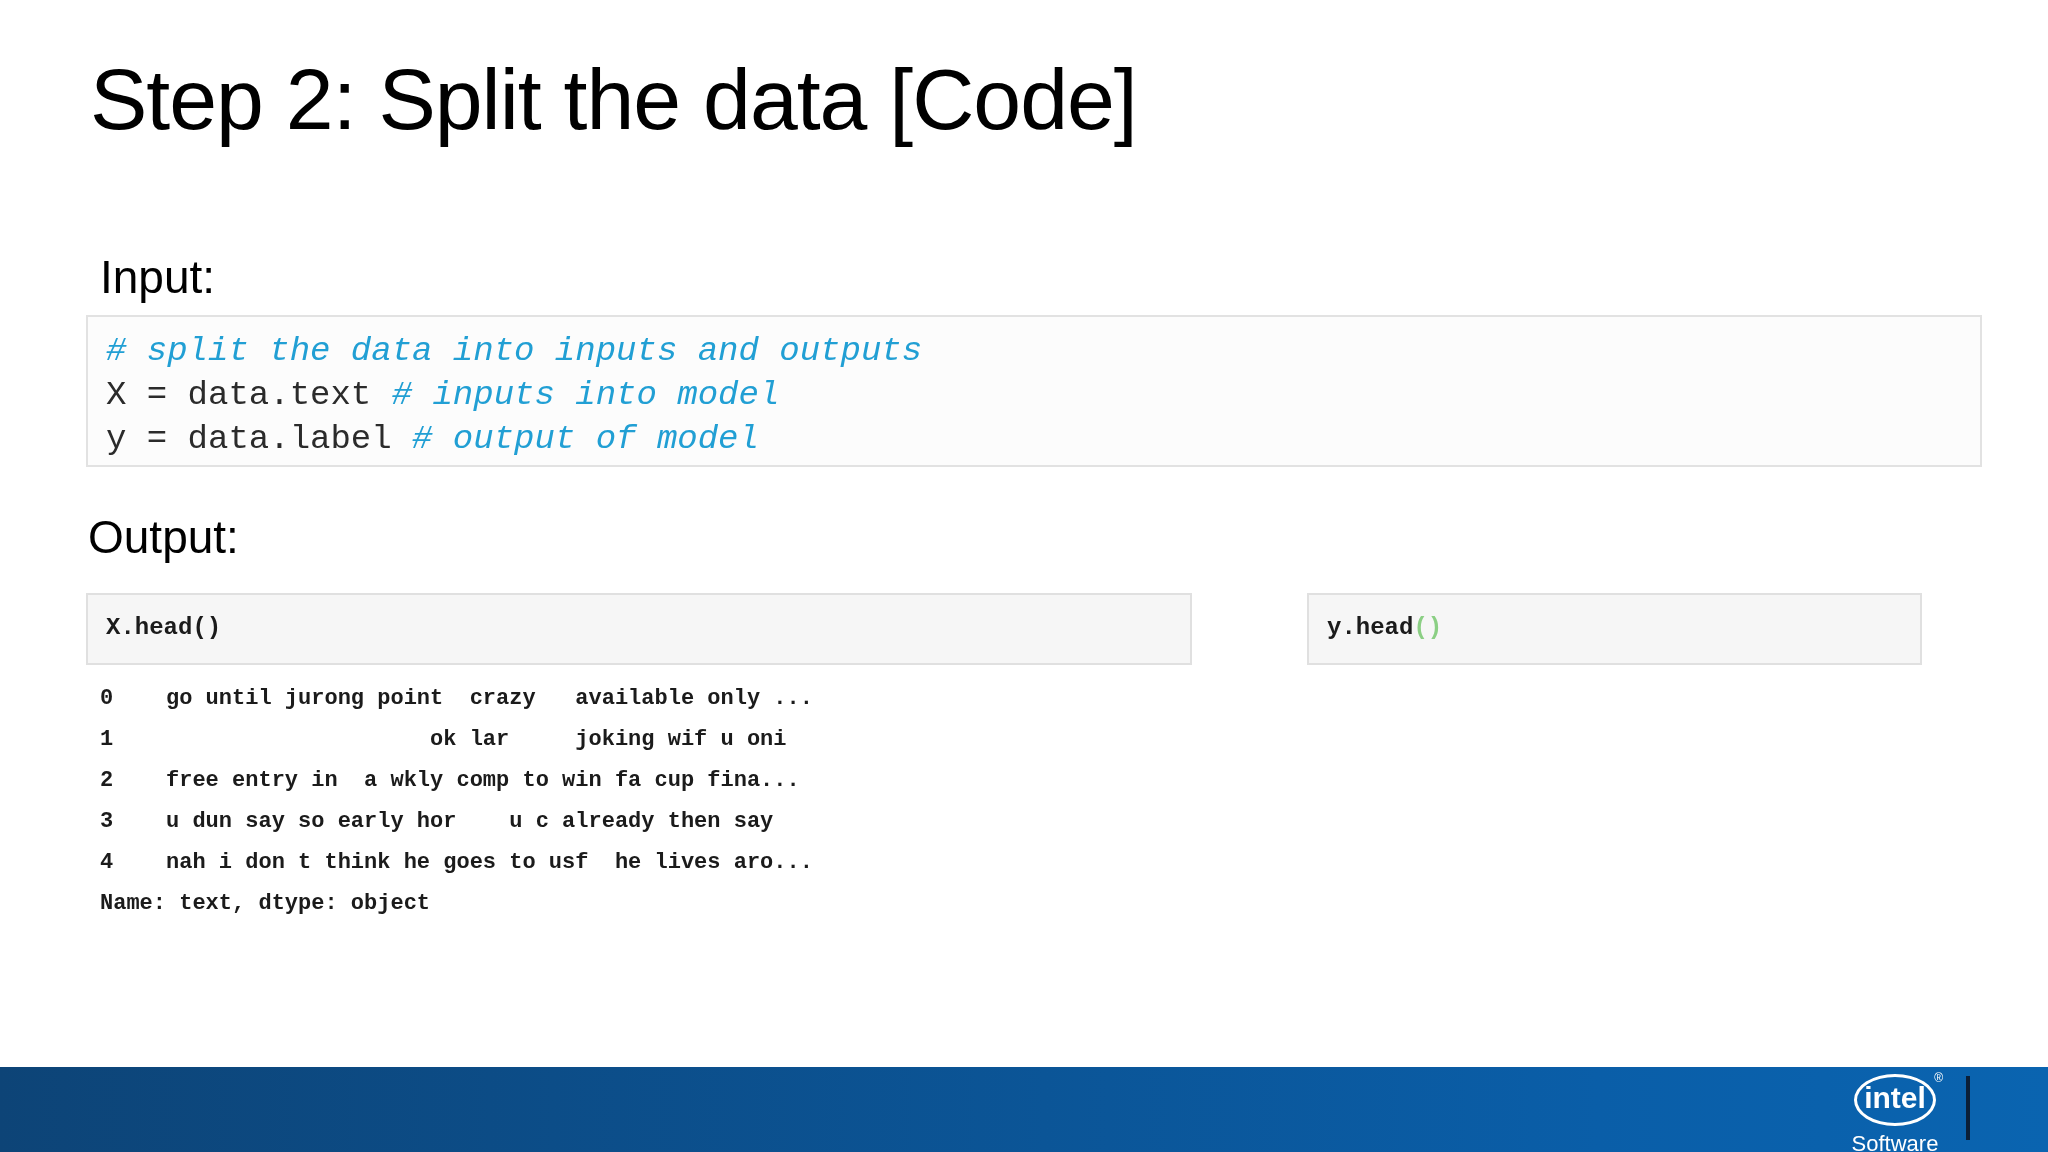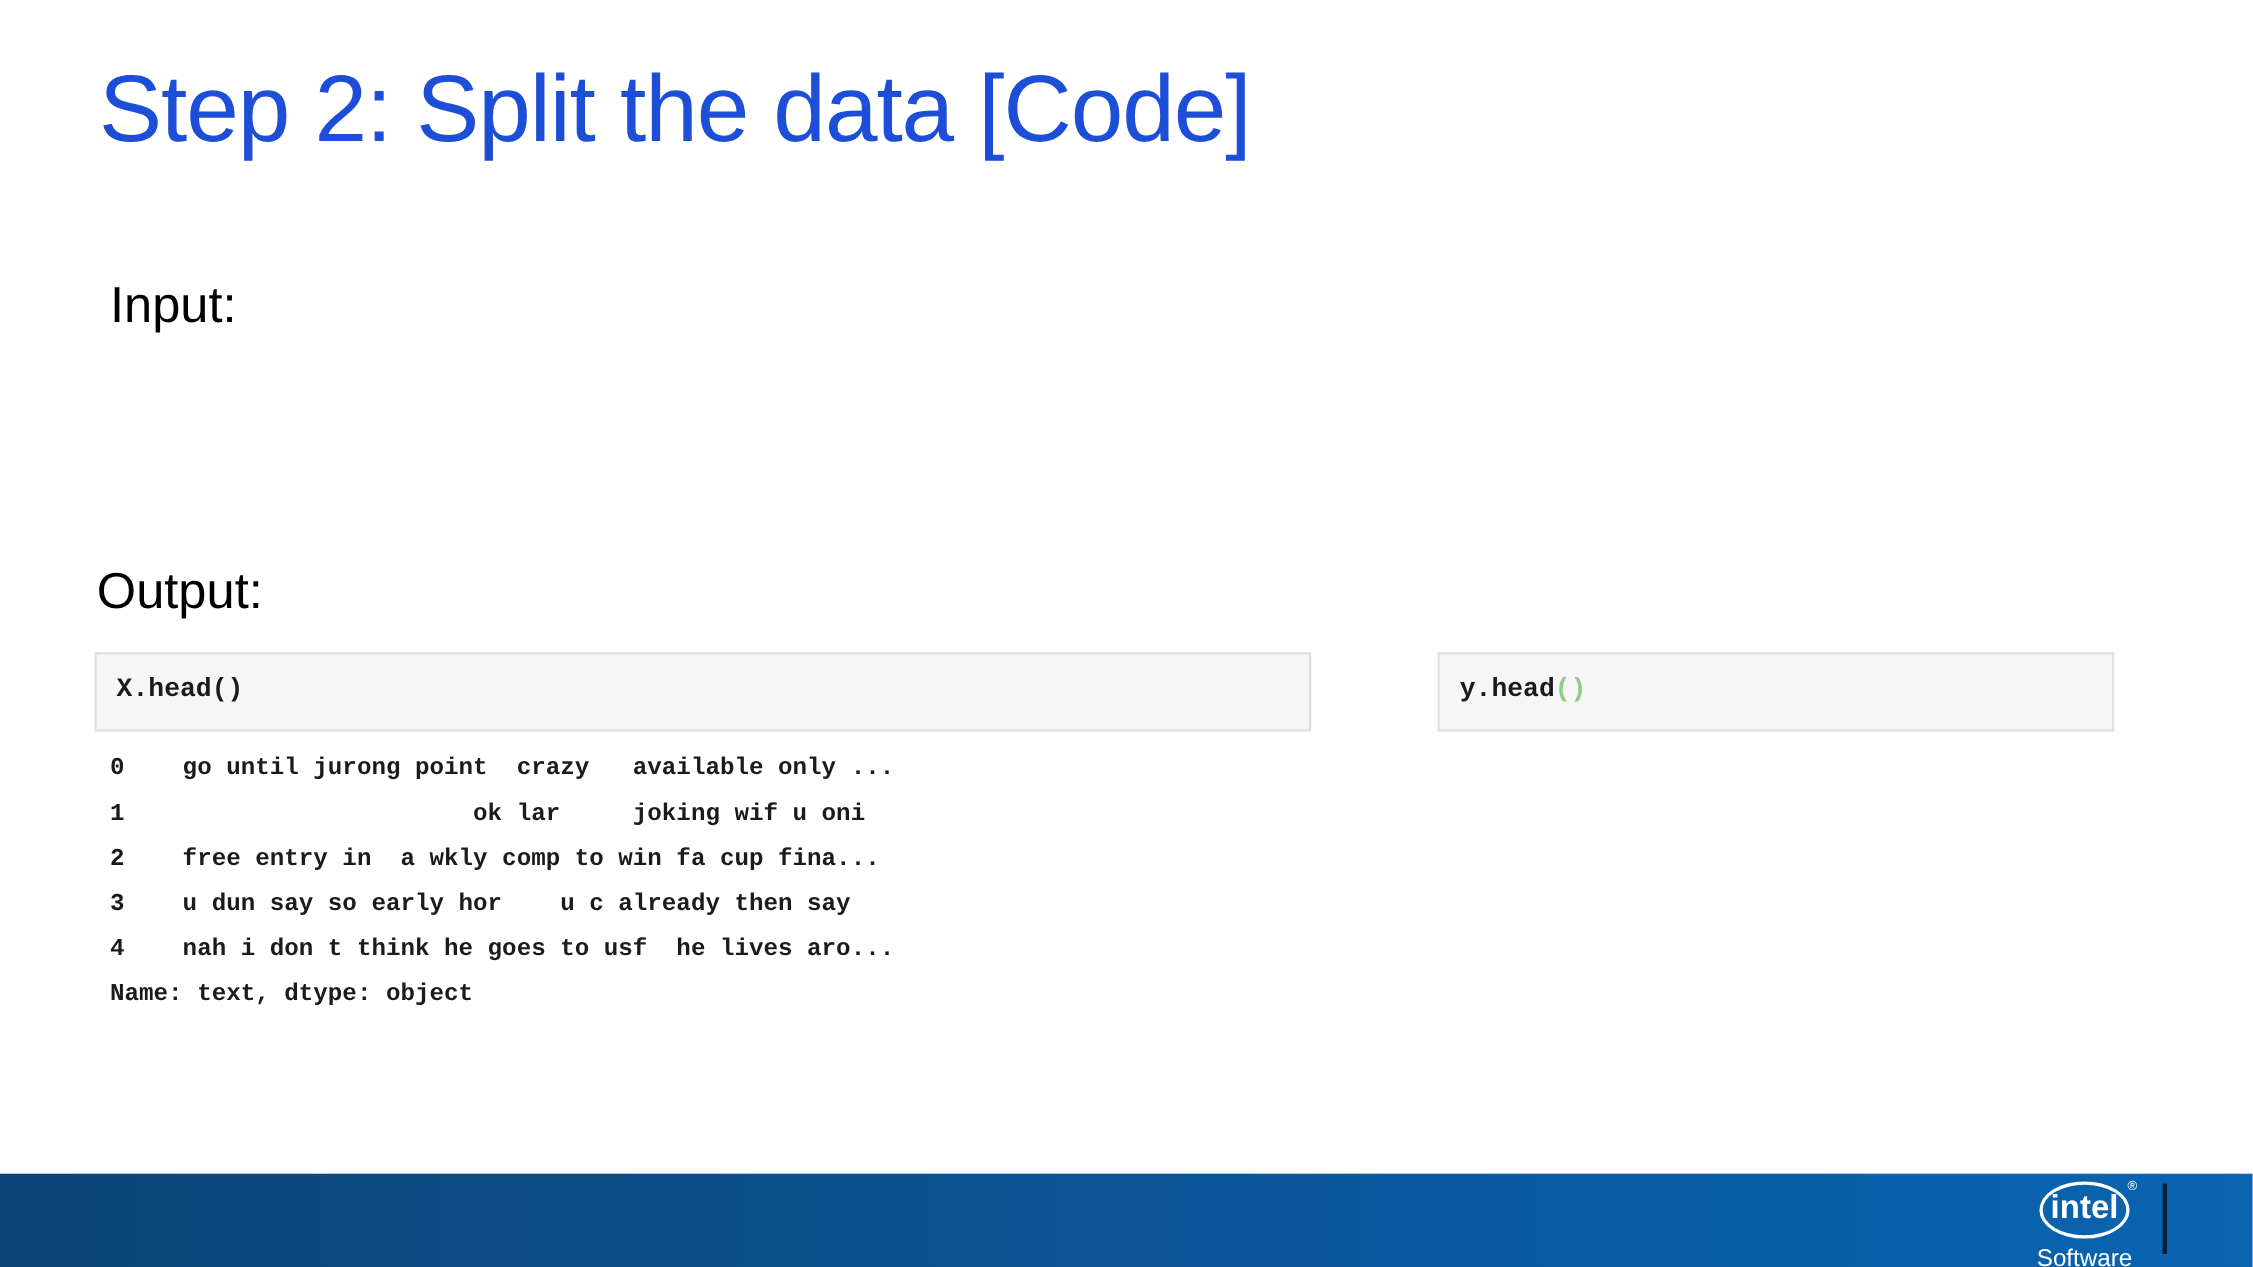--- a/index.html
+++ b/index.html
@@ -15,21 +15,21 @@
     overflow: hidden;
     font-family: "Liberation Sans", sans-serif;
   }
   .slide-title {
     position: absolute;
     left: 90px;
     top: 48px;
     font-size: 86px;
     line-height: 1.2;
     letter-spacing: -1px;
-    color: #1d4ed8;
+    color: #000000;
     font-weight: 400;
     margin: 0;
     text-align: center;
   }
   .section-label {
     position: absolute;
     font-size: 46px;
     color: #000000;
     font-weight: 400;
   }
@@ -154,20 +154,25 @@
 </style>
 </head>
 <body>
 
 <div class="slide">
 
   <h1 class="slide-title">Step 2: Split the data [Code]</h1>
 
   <div class="section-label input-label">Input:</div>
 
+  <div class="code-box">
+    <div class="code-line"><span class="tok-comment"># split the data into inputs and outputs</span></div>
+    <div class="code-line"><span class="tok-code">X = data.text </span><span class="tok-comment"># inputs into model</span></div>
+    <div class="code-line"><span class="tok-code">y = data.label </span><span class="tok-comment"># output of model</span></div>
+  </div>
 
   <div class="section-label output-label">Output:</div>
 
   <div class="head-box head-box-x">
     <div class="head-label">X.head()</div>
   </div>
   <pre class="out-pre out-pre-x">0    go until jurong point  crazy   available only ...
 1                        ok lar     joking wif u oni
 2    free entry in  a wkly comp to win fa cup fina...
 3    u dun say so early hor    u c already then say

